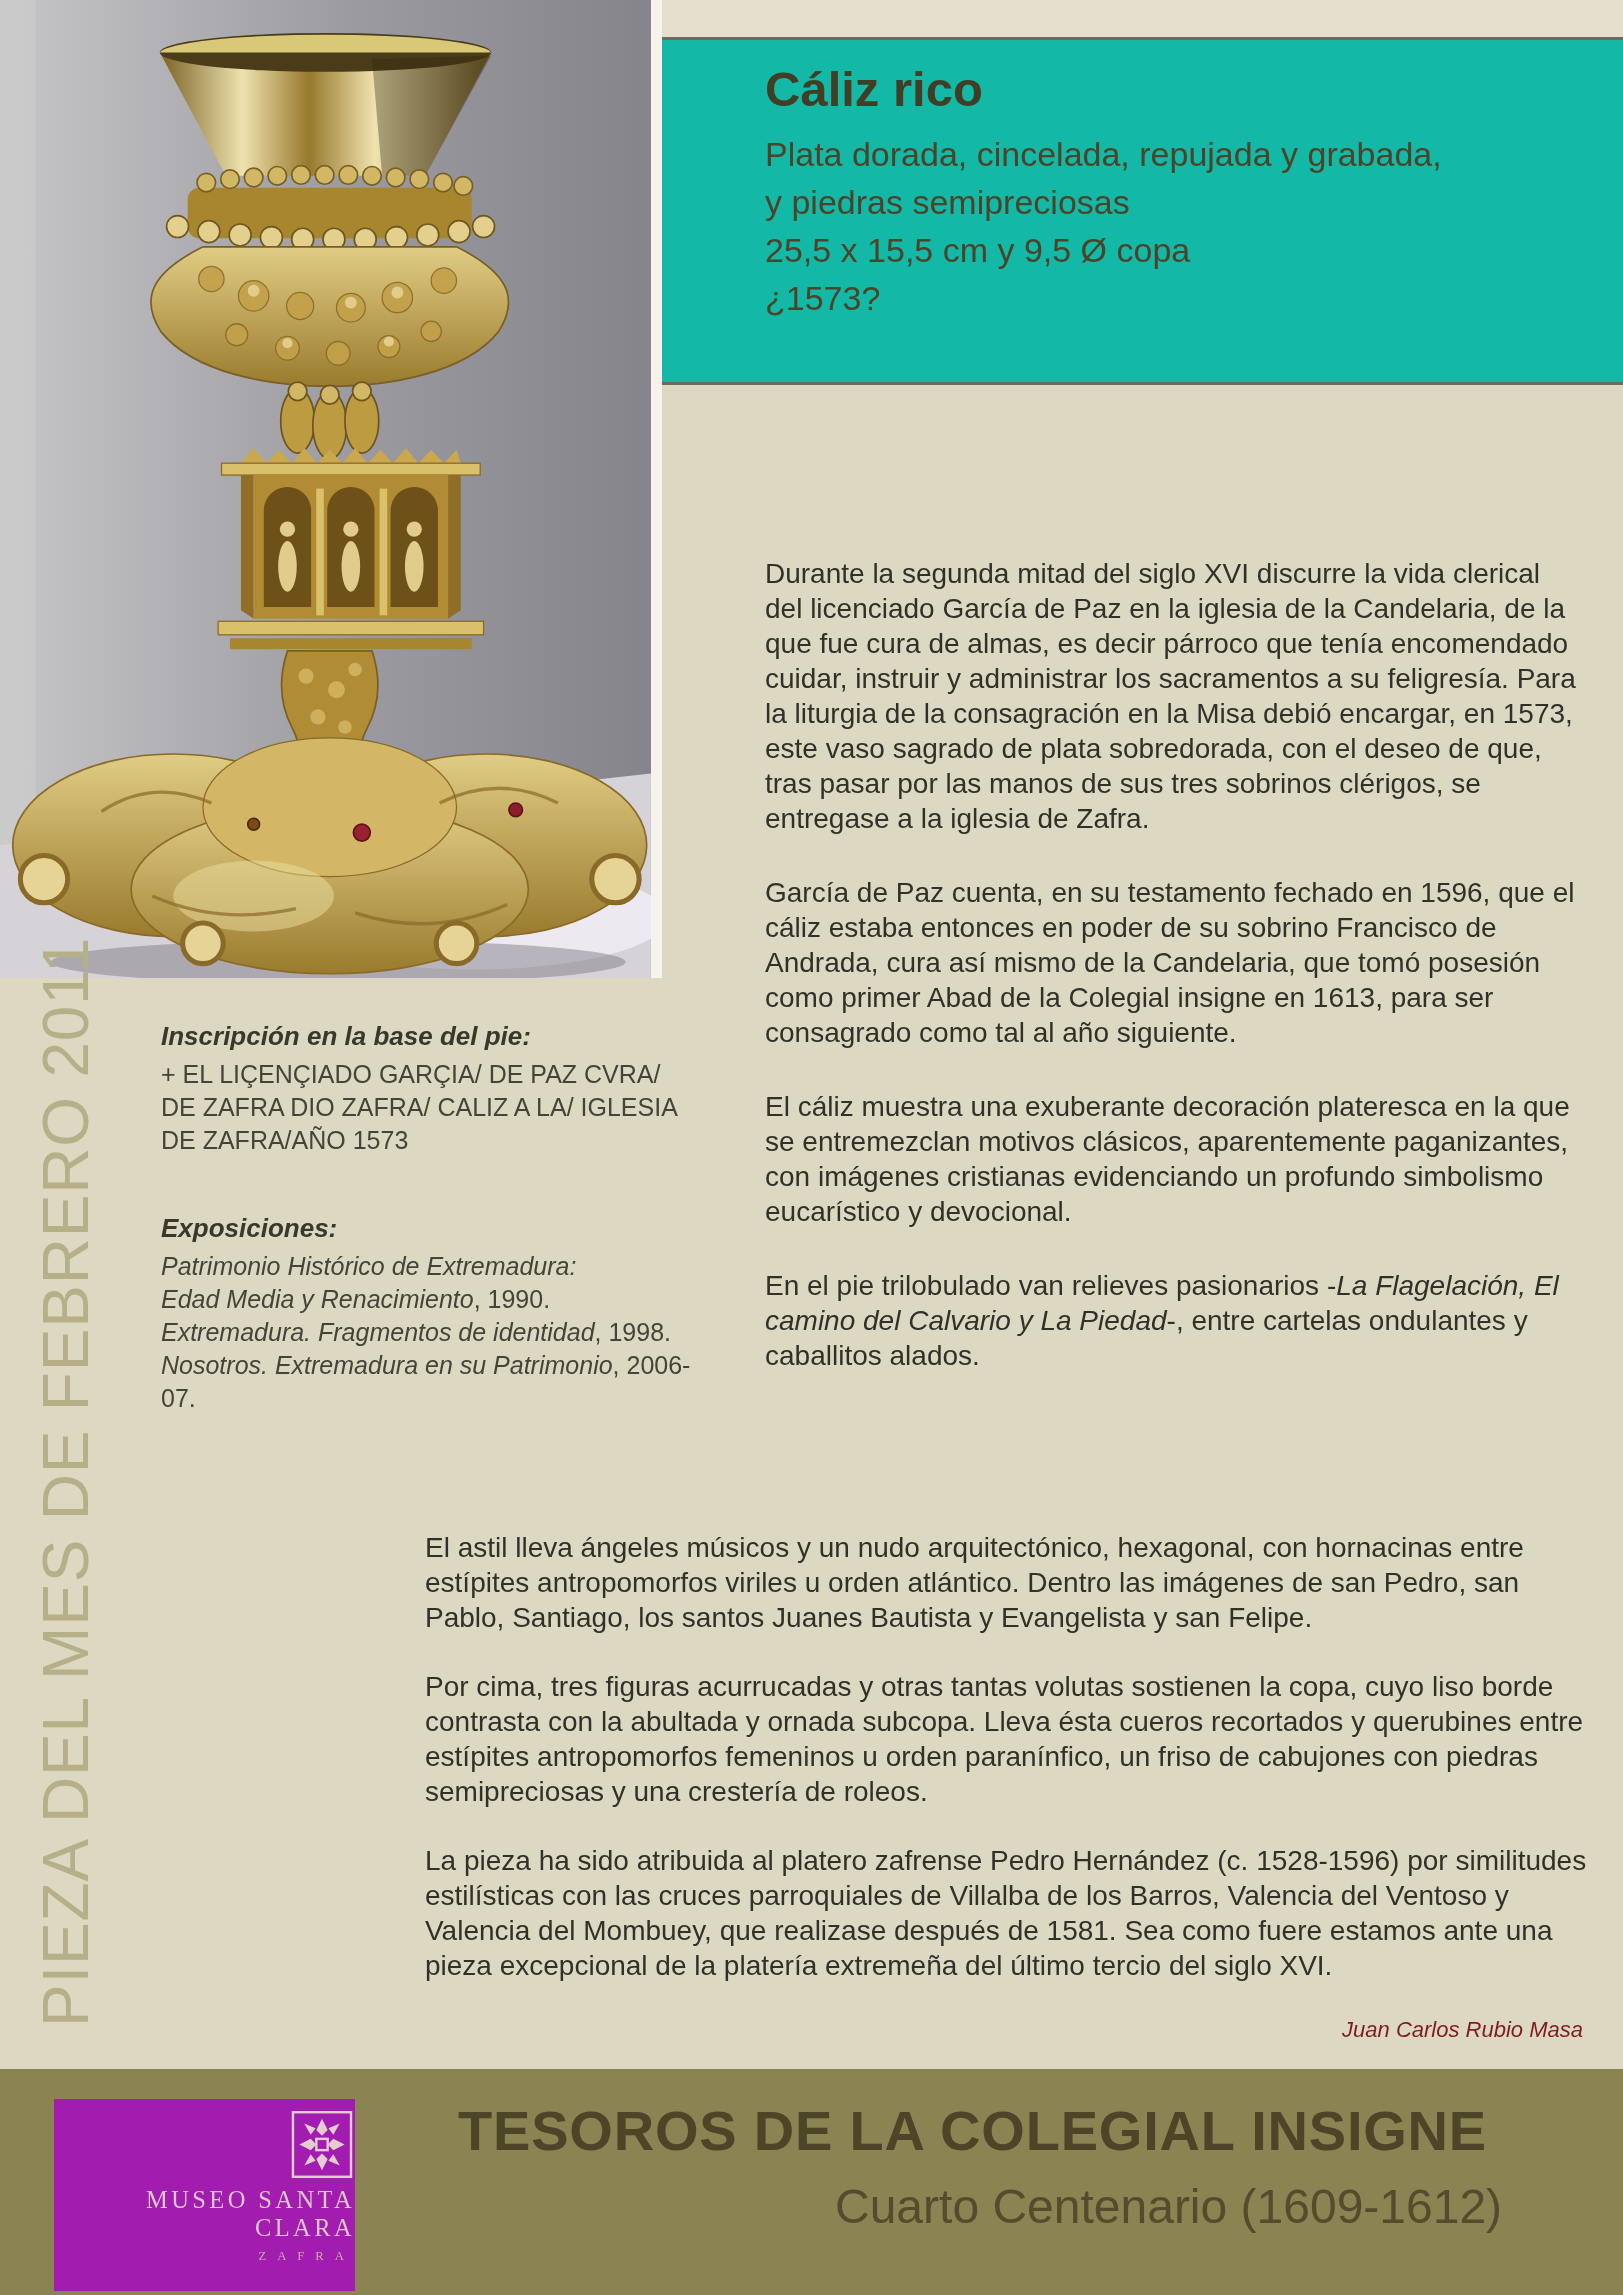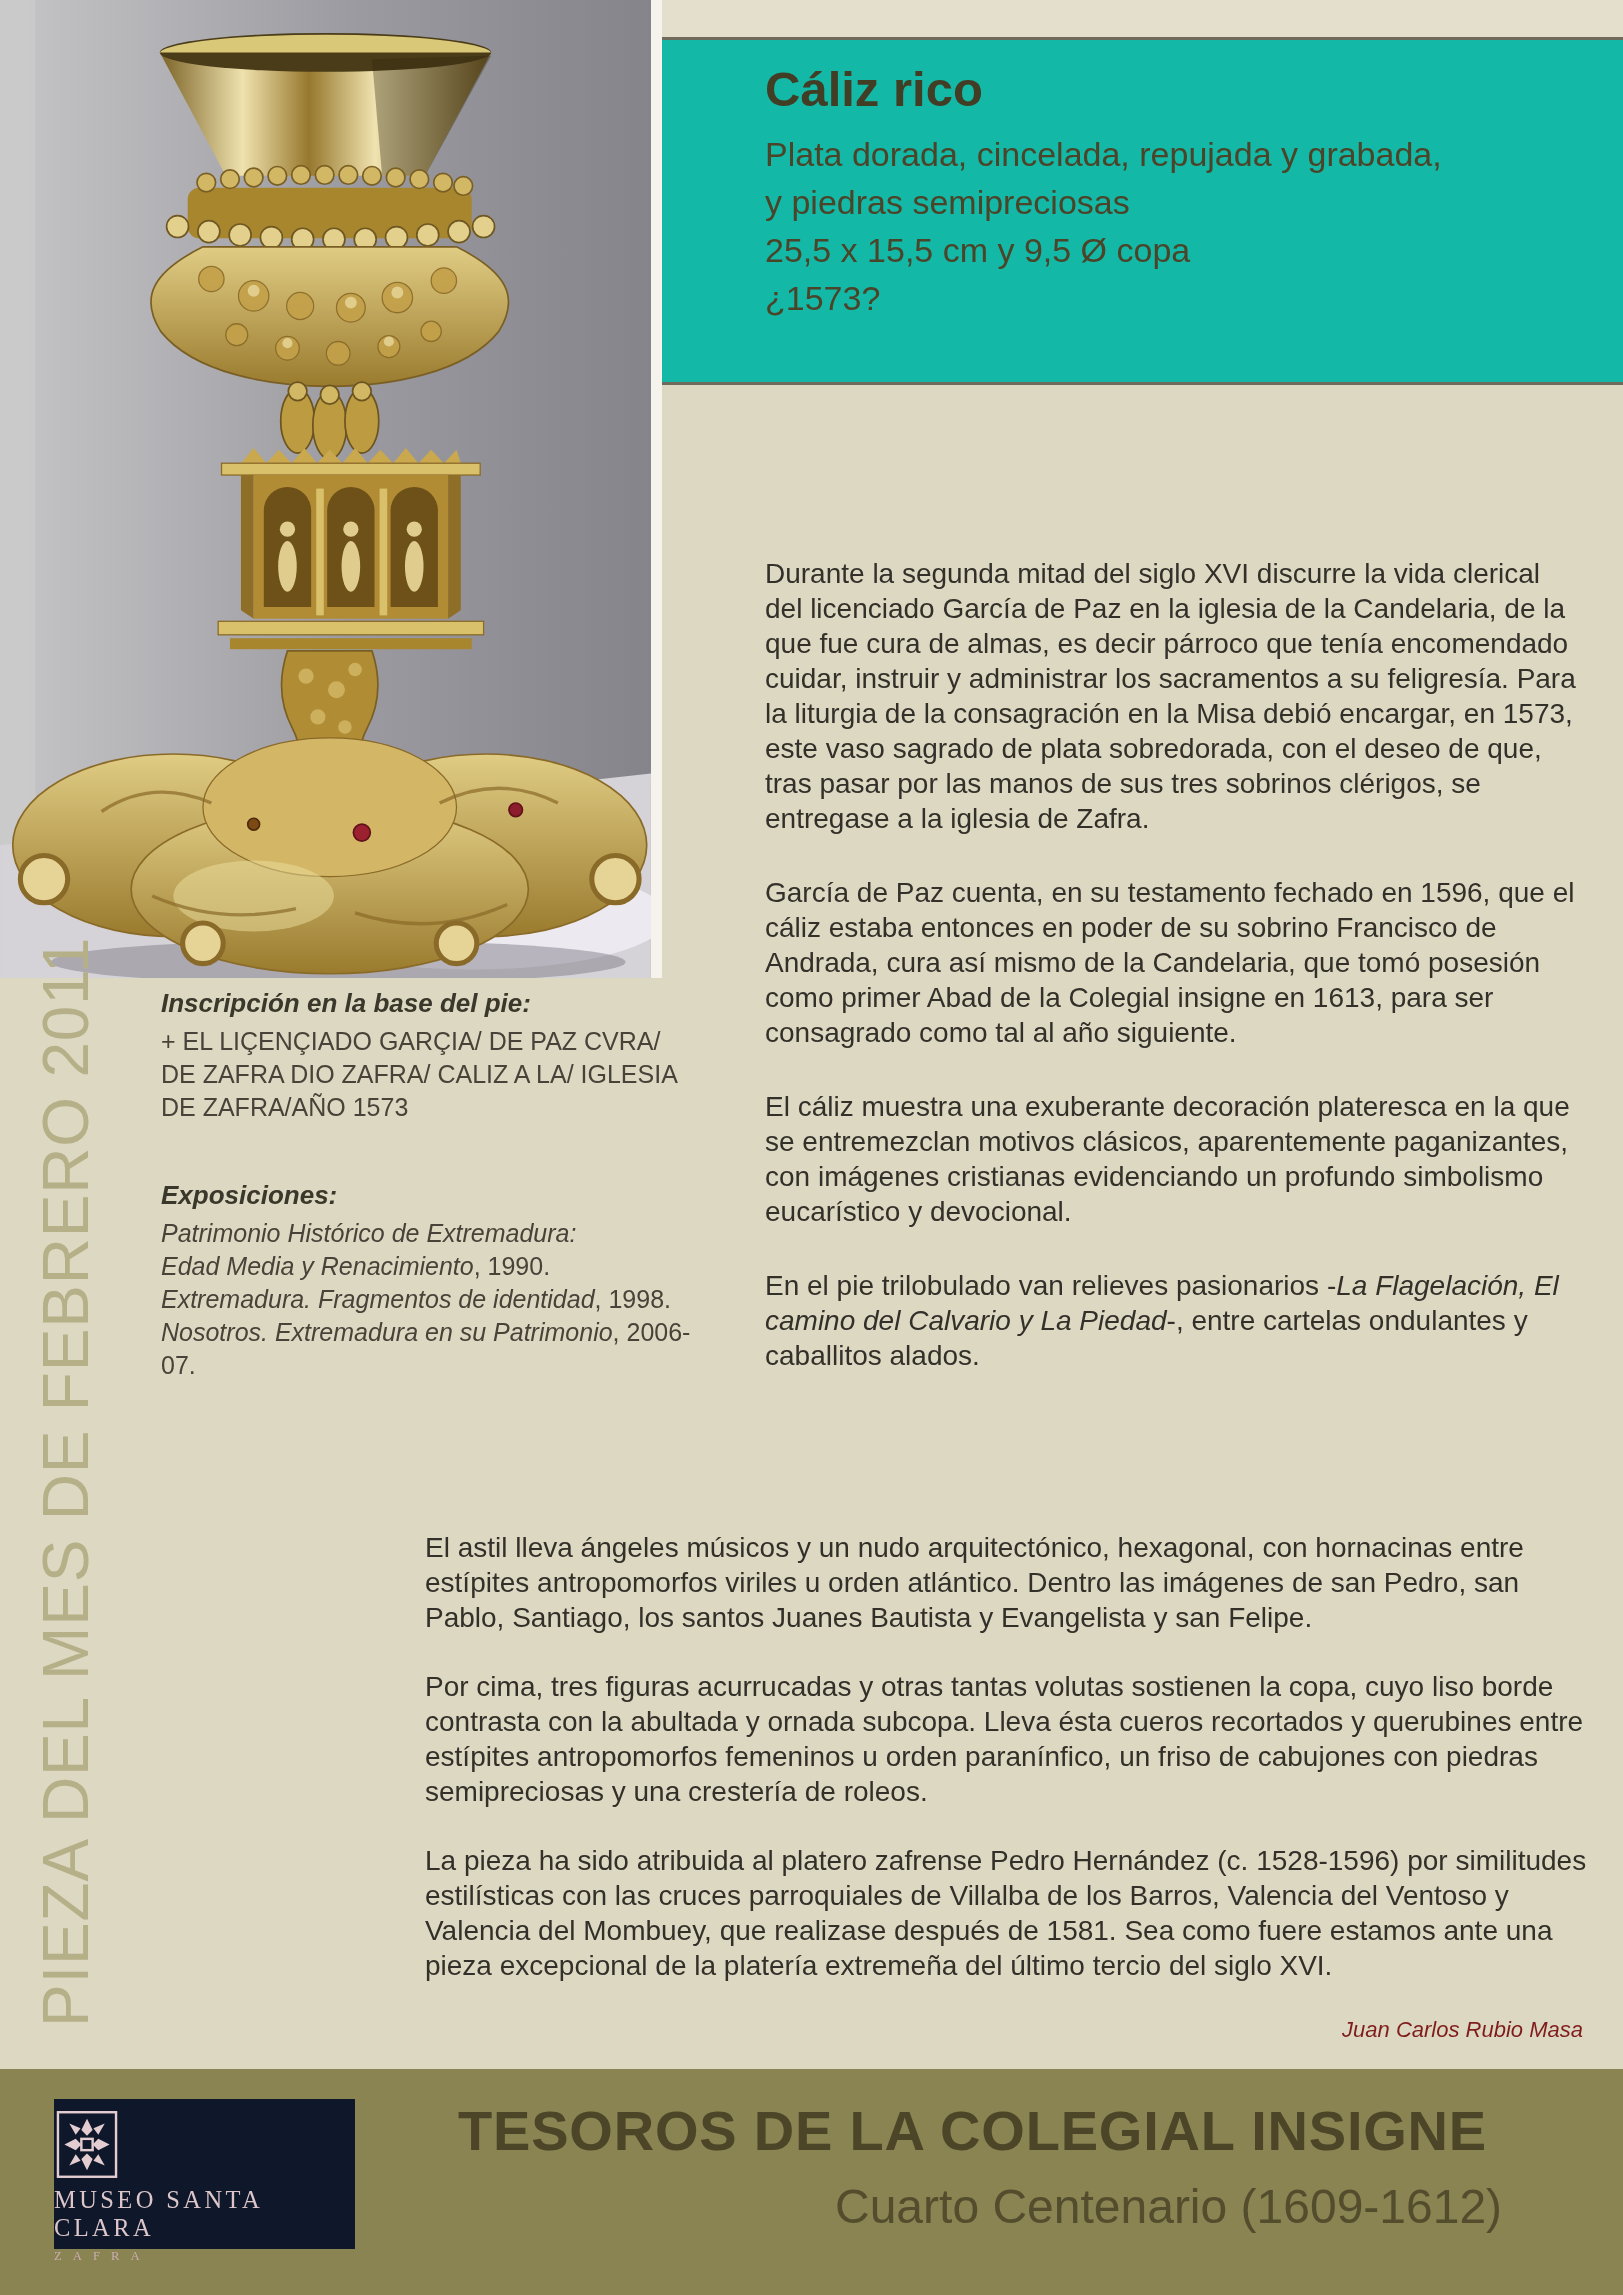--- a/index.html
+++ b/index.html
@@ -33,21 +33,21 @@
   .header-line{font-size:34px;line-height:48px;}
   .header-location{font-size:34px;line-height:48px;font-weight:bold;}
   
   .vertical-title{
     position:absolute;left:29px;top:2027px;width:1040px;height:85px;
     transform:rotate(-90deg);transform-origin:0 0;
     font-size:64px;letter-spacing:0.8px;color:#b6b089;white-space:nowrap;
   }
   
   .caption{
-    position:absolute;left:161px;top:988px;width:558px;color:#474339;
+    position:absolute;left:161px;top:1021px;width:558px;color:#474339;
   }
   .caption-heading{
     font-size:26px;font-weight:bold;font-style:italic;color:#3a372b;margin:0 0 6px 0;
   }
   .caption-line{font-size:25px;line-height:33px;}
   .expo-block{margin-top:56px;}
   .expo-line{font-size:25px;line-height:33px;}
   .expo-line .it{font-style:italic;}
   
   .col-paragraphs{
@@ -62,22 +62,22 @@
     text-align:right;font-style:italic;font-size:22px;color:#7f1d1d;
     margin-top:18.6px;padding-right:10px;
   }
   .it{font-style:italic;}
   
   .footer{
     position:absolute;left:0;top:2069px;width:1623px;height:227px;
     background:#8a8352;
   }
   .logo-box{
-    position:absolute;left:54px;top:30px;width:301px;height:150px;
-    background:#0f172a;text-align:left;
+    position:absolute;left:54px;top:30px;width:301px;height:192px;
+    background:#a21caf;text-align:right;
   }
   .logo-emblem{margin-top:10px;}
   .logo-name{
     font-family:"Liberation Serif", serif;font-size:24.5px;letter-spacing:3.4px;
     color:#dcc6c9;margin-top:3.4px;
   }
   .logo-city{
     font-family:"Liberation Serif", serif;font-size:12.7px;letter-spacing:11px;
     color:#c9adb1;margin-top:6.8px;
   }

